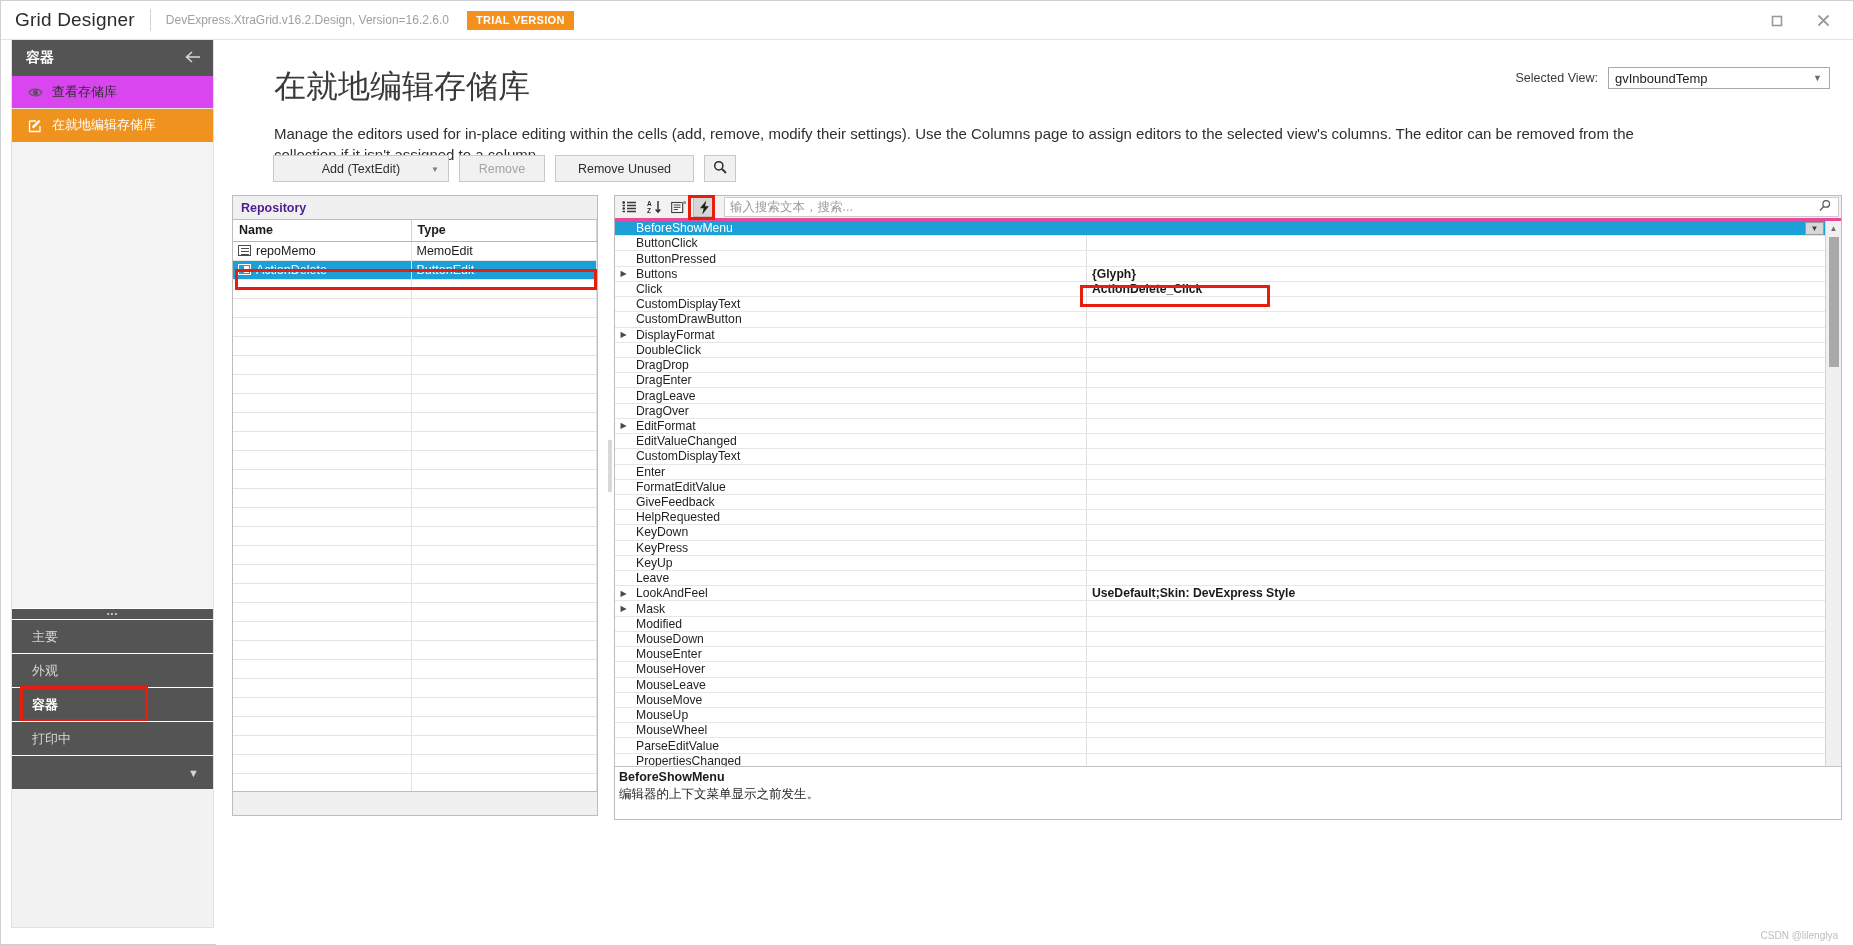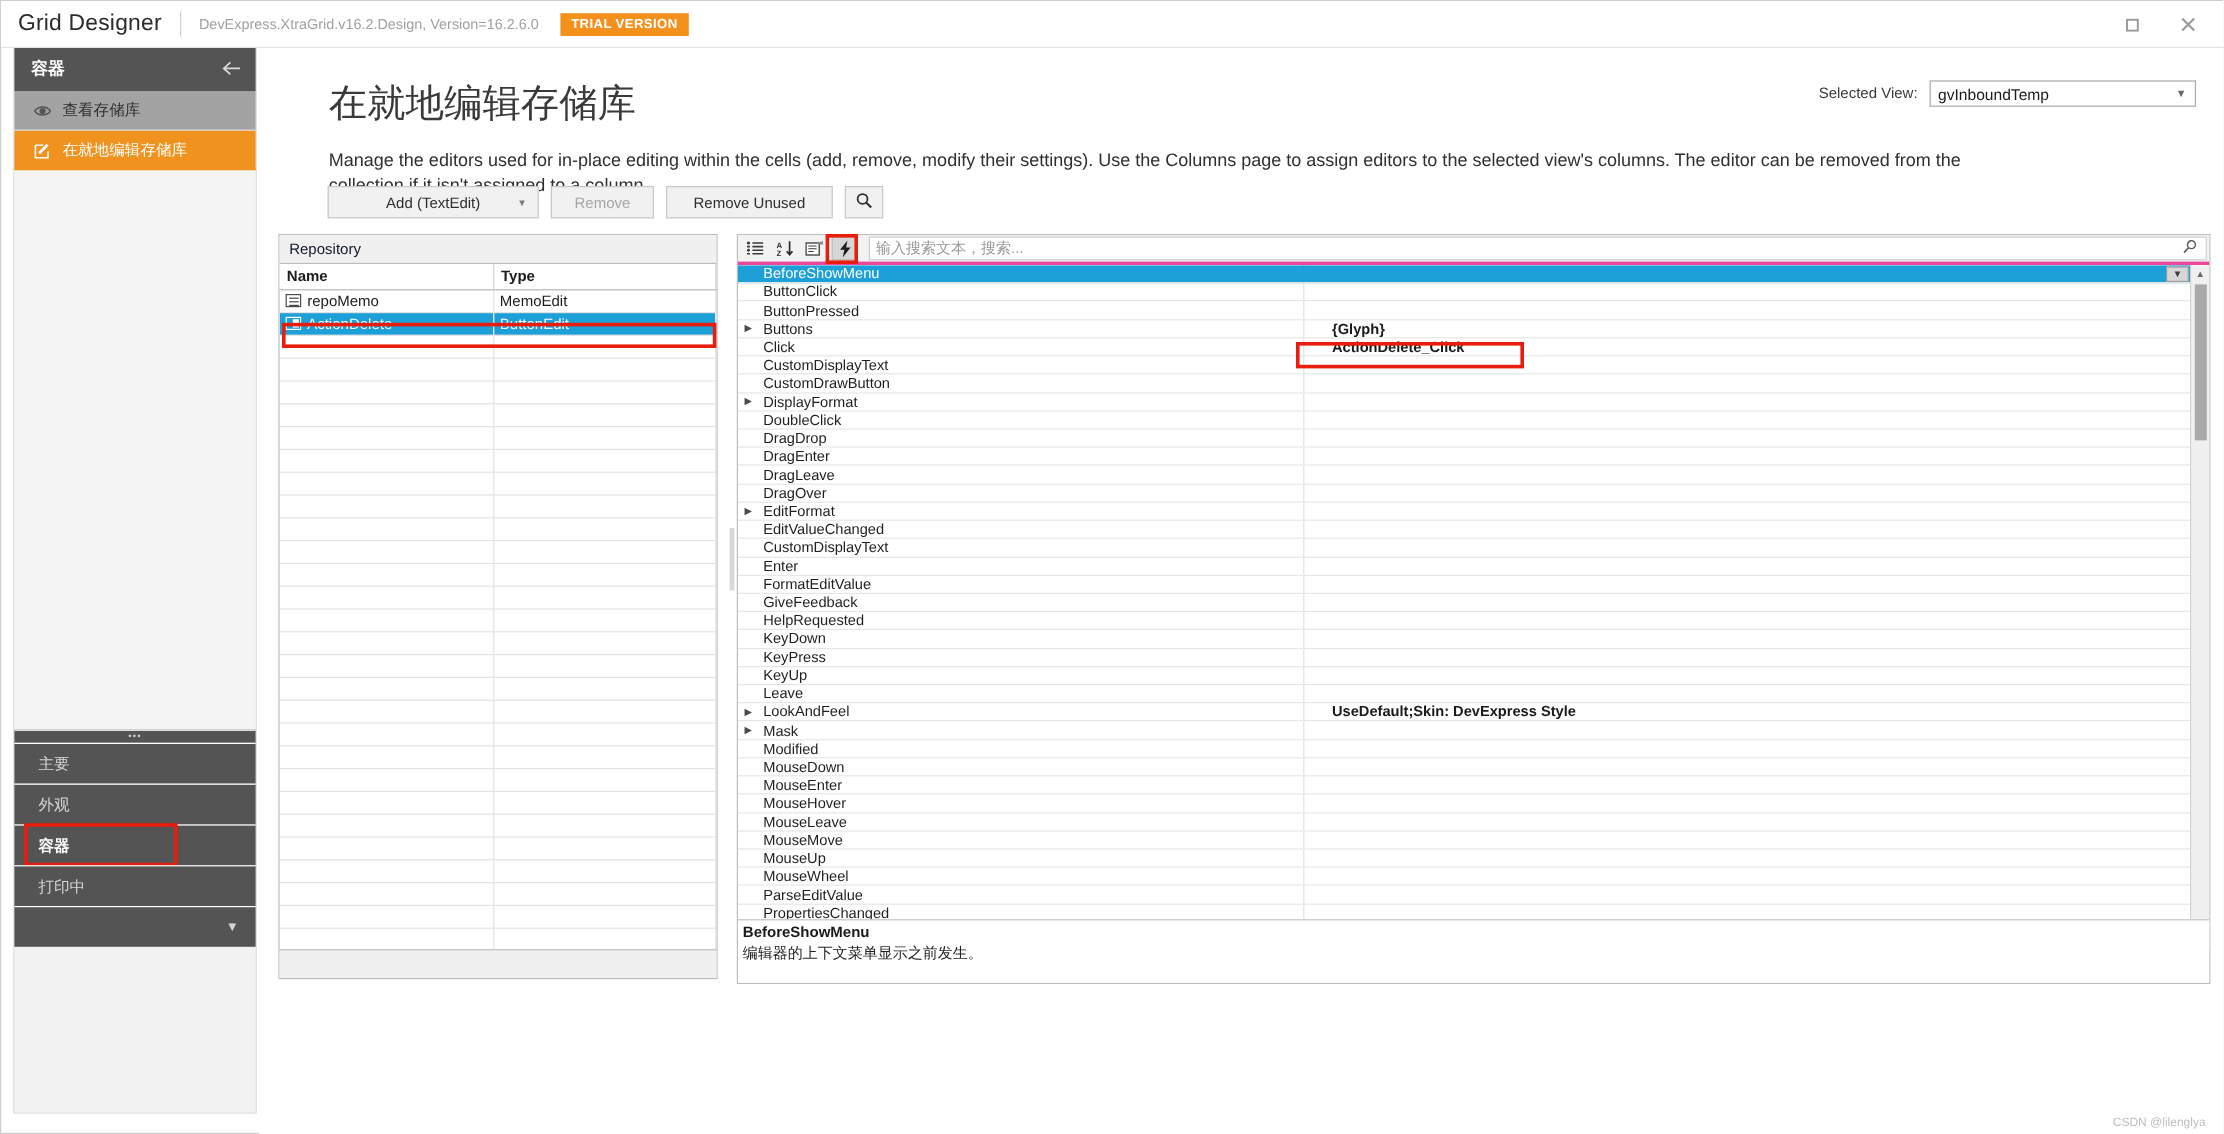--- a/index.html
+++ b/index.html
@@ -71,21 +71,21 @@
     color: #ffffff; font-size: 14px; font-weight: bold;
   }
   .sidebar-collapse {
     position: absolute; right: 12px; top: 50%; transform: translateY(-50%);
     color: #d8d8d8; font-size: 17px; line-height: 1;
   }
   .nav-item {
     height: 33px; display: flex; align-items: center;
     padding-left: 16px; gap: 9px;
     font-size: 13px; color: #303030;
-    background: #a3a3a3;
+    background: #d946ef;
     border-bottom: 1px solid #e8e8e8;
   }
   .nav-item.active {
     background: #f0921e; color: #ffffff;
     border-bottom-color: #f0921e;
   }
   .nav-icon { width: 15px; height: 15px; display: inline-flex;
     align-items: center; justify-content: center; }
   .nav-icon svg { display: block; }
   .sidebar-body {
@@ -172,21 +172,21 @@
 
   
   .repo-panel {
     position: absolute; left: 16px; top: 155px;
     width: 366px; height: 621px;
     background: #ffffff; border: 1px solid #bdbdbd;
   }
   .repo-caption {
     height: 24px; background: #f0f0f0; border-bottom: 1px solid #bdbdbd;
     display: flex; align-items: center; padding-left: 8px;
-    font-size: 12.5px; color: #0f172a;
+    font-size: 12.5px; color: #4c1d95; font-weight: bold;
   }
   .repo-grid { width: 100%; border-collapse: collapse; table-layout: fixed; }
   .repo-grid th {
     height: 21px; font-size: 12.5px; font-weight: bold; color: #1b1b1b;
     text-align: left; padding-left: 6px;
     background: #ffffff; border-bottom: 1px solid #b6b6b6;
     border-right: 1px solid #d4d4d4;
   }
   .repo-grid td {
     height: 19px; font-size: 12.5px; color: #1b1b1b;
@@ -271,21 +271,21 @@
     width: 17px; flex: none; text-align: center;
     font-size: 8px; color: #4a4a4a;
   }
   .prow .pname {
     width: 455px; flex: none; padding-left: 4px;
     border-right: 1px solid #e0e0e0; overflow: hidden;
     height: 100%; display: flex; align-items: center;
   }
   .prow .pval {
     flex: 1; padding-left: 5px; font-weight: bold; color: #1a1a1a;
-    overflow: hidden; height: 100%; display: flex; align-items: center; margin-left: 18px;
+    overflow: hidden; height: 100%; display: flex; align-items: center;
   }
   .prow.sel { background: #1d9fd8; }
   .prow.sel .pname { color: #ffffff; border-right-color: #1d9fd8; }
   .prow.sel .expander { color: #ffffff; }
   .prow.sel .dropbtn {
     position: absolute; right: 2px; top: 1px;
     width: 19px; height: 13px; background: #d7d7d7;
     border: 1px solid #9c9c9c;
     display: flex; align-items: center; justify-content: center;
     font-size: 8px; color: #3c3c3c;

